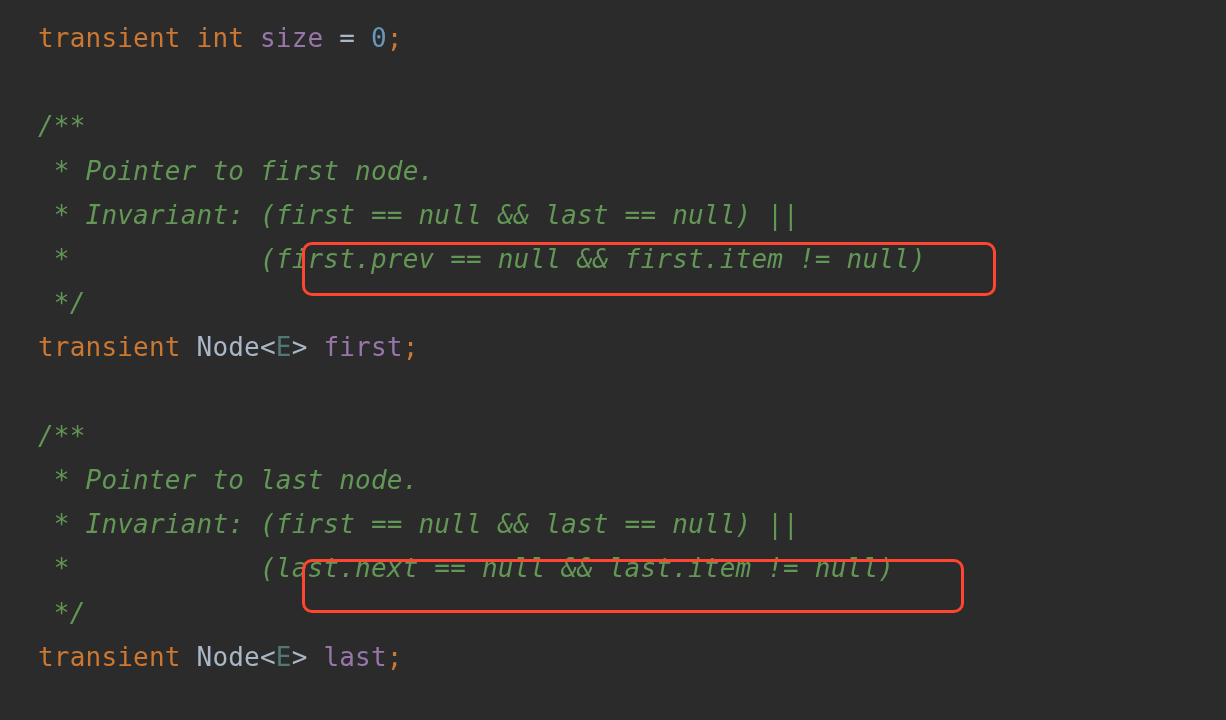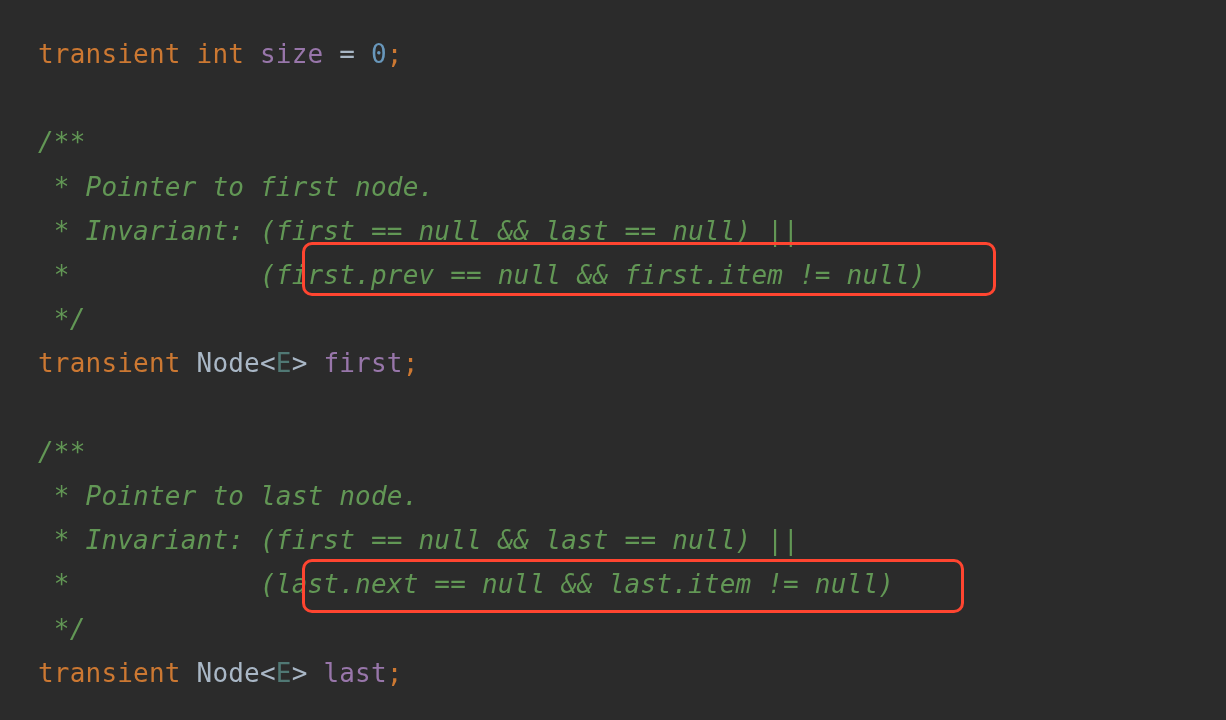--- a/index.html
+++ b/index.html
@@ -5,21 +5,21 @@
   html, body {
     margin: 0;
     padding: 0;
     width: 1226px;
     height: 720px;
     background: #2b2b2b;
     overflow: hidden;
   }
   pre.code {
     margin: 0;
-    padding: 32px 0 0 38px;
+    padding: 16px 0 0 38px;
     font-family: "Menlo", "Consolas", "DejaVu Sans Mono", monospace;
     font-size: 26px;
     line-height: 44.2px;
     white-space: pre;
     letter-spacing: 0.2px;
     position: relative;
   }
   .tok-kw   { color: #cc7832; }   
   .tok-id   { color: #a9b7c6; }   
   .tok-name { color: #9876aa; }   

